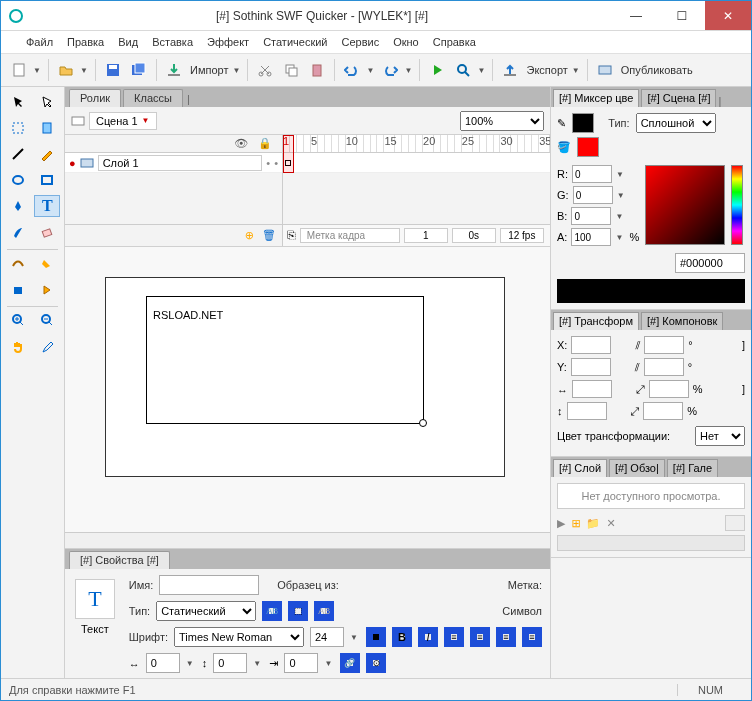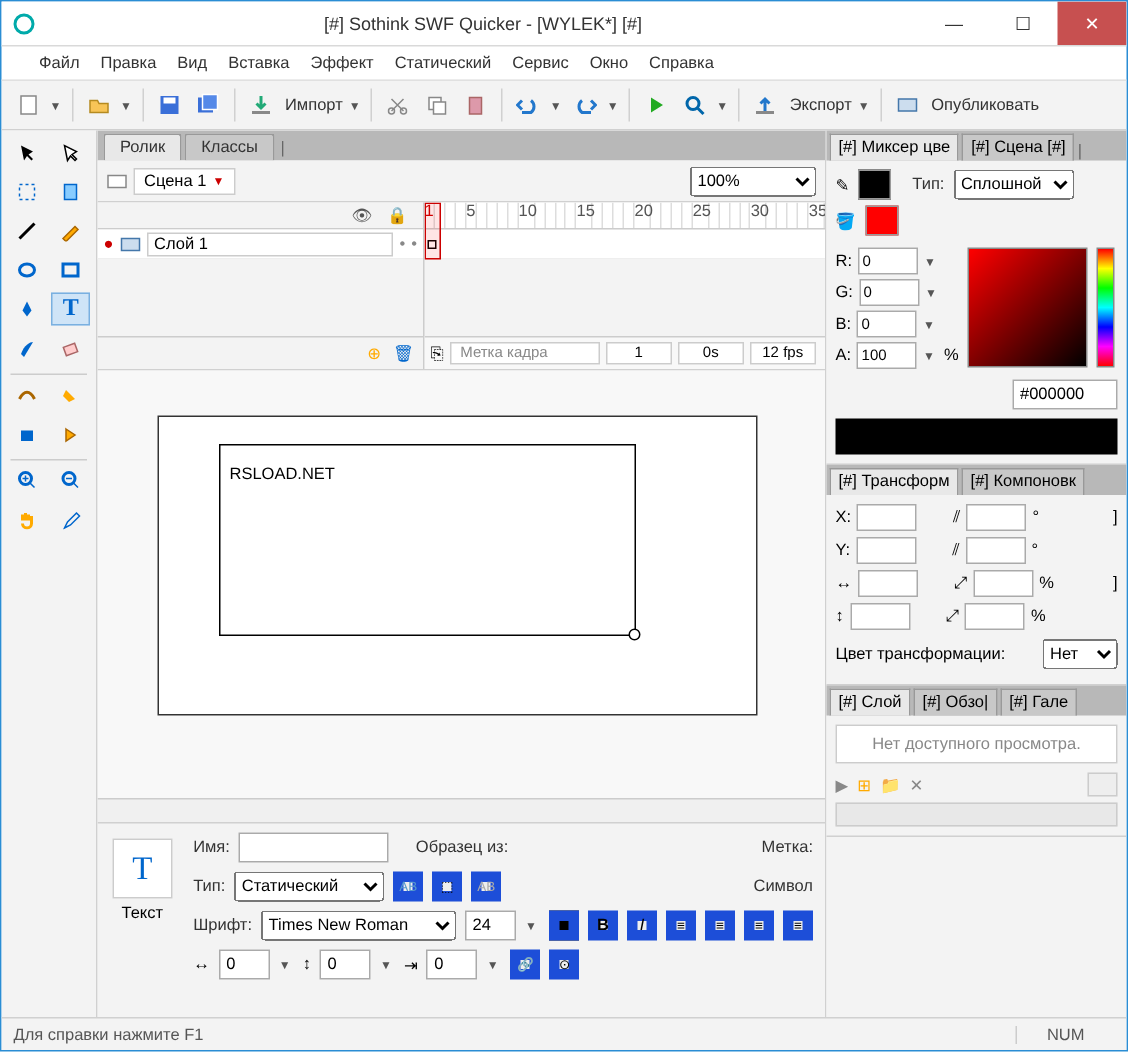--- a/index.html
+++ b/index.html
@@ -428,20 +428,23 @@
       <div class="page">
         <div class="textbox">
           <span>RSLOAD.NET</span>
           <div class="handle"></div>
         </div>
       </div>
     </div>
     <div class="hscroll"></div>
 
     <div class="props">
+      <div class="ptabs">
+          <div class="tab">[#] Свойства [#]</div>
+        </div>
       <div class="props-body">
         <div class="props-left">
           <div class="bigT">T</div>
           <div>Текст</div>
         </div>
         <div class="props-right">
           <div class="prow">
             <span class="plabel">Имя:</span>
               <input class="pin" style="width: 100px;">
             <span class="plabel" style="margin-left:12px">Образец из:</span>

